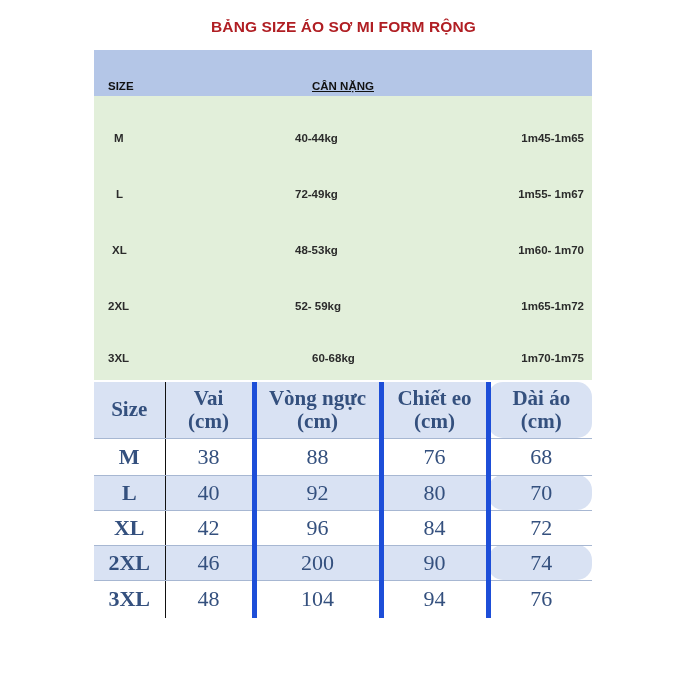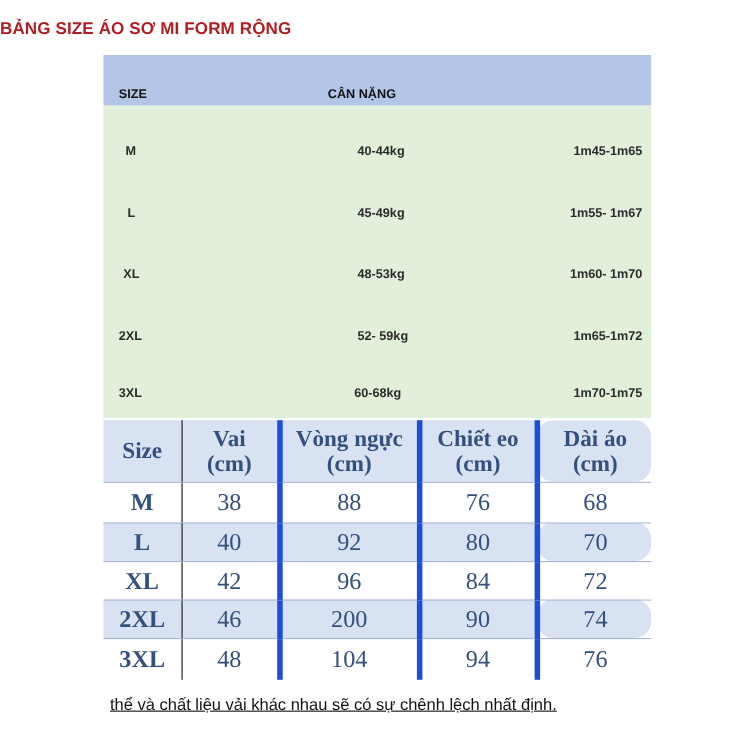--- a/index.html
+++ b/index.html
@@ -1,39 +1,39 @@
 <!DOCTYPE html>
 <html><head>
 <meta charset="utf-8">
 <style>
   html, body { margin: 0; padding: 0; }
   body {
     width: 687px; height: 687px; background: #ffffff; position: relative; overflow: hidden;
     font-family: "Liberation Sans", sans-serif;
   }
   .title {
-    position: absolute; left: 0; top: 18px; width: 687px; text-align: left;
+    position: absolute; left: 0; top: 18px; width: 687px; text-align: center;
     color: #b01e23; font-weight: bold; font-size: 15.5px; letter-spacing: 0.1px;
   }
   .top-table {
     position: absolute; left: 94px; top: 50px; width: 498px;
   }
   .top-header {
     height: 46px; background: #b4c6e7; position: relative;
   }
   .top-header span, .top-row span {
     position: absolute; font-weight: bold; font-size: 11.5px; color: #2b2b2b;
   }
   .top-header span { top: 30px; color: #111; }
   .top-body { background: #e2efda; height: 284px; position: relative; }
   .top-row { position: absolute; left: 0; width: 498px; height: 20px; }
   .c-size { left: 14px; }
-  .c-weight { left: 231px; }
+  .c-weight { left: 201px; }
   .c-height { right: 8px; }
-  .top-header .c-weight { left: 204px; }
+  .top-header .c-weight { left: 218px; text-decoration: underline; }
   .top-header .c-height { right: 24px; margin-top: 43px; }
 
   .bottom-table {
     position: absolute; left: 94px; top: 382px; width: 498px;
     border-collapse: collapse; table-layout: fixed;
     font-family: "Liberation Serif", serif; color: #34507e;
   }
   .bottom-table th, .bottom-table td {
     text-align: center; padding: 0; border-right: 5px solid #1d4ed8; border-bottom: 1px solid #a7b7d2;
   }
@@ -64,36 +64,36 @@
     <span class="c-height">CHIỀU CAO</span>
   </div>
   <div class="top-body">
     <div class="top-row" style="top:36px">
       <span class="c-size" style="left:20px">M</span>
       <span class="c-weight">40-44kg</span>
       <span class="c-height">1m45-1m65</span>
     </div>
     <div class="top-row" style="top:92px">
       <span class="c-size" style="left:22px">L</span>
-      <span class="c-weight">45-49kg</span>
+      <span class="c-weight">72-49kg</span>
       <span class="c-height">1m55- 1m67</span>
     </div>
     <div class="top-row" style="top:148px">
       <span class="c-size" style="left:18px">XL</span>
       <span class="c-weight">48-53kg</span>
       <span class="c-height">1m60- 1m70</span>
     </div>
     <div class="top-row" style="top:204px">
       <span class="c-size">2XL</span>
       <span class="c-weight">52- 59kg</span>
       <span class="c-height">1m65-1m72</span>
     </div>
     <div class="top-row" style="top:256px">
       <span class="c-size">3XL</span>
-      <span class="c-weight" style="left:228px">60-68kg</span>
+      <span class="c-weight" style="left:218px">60-68kg</span>
       <span class="c-height">1m70-1m75</span>
     </div>
   </div>
 </div>
 
 <table class="bottom-table">
   <colgroup>
     <col style="width:71px">
       <col style="width:89px">
       <col style="width:127px">
@@ -154,14 +154,13 @@
       <td class="first">3XL</td>
       <td>48</td>
       <td>104</td>
       <td>94</td>
       <td>76</td>
     </tr>
   </tbody>
 </table>
 
 <div class="note">
-  <div>thể và chất liệu vải khác nhau sẽ có sự chênh lệch nhất định.</div>
 </div>
 
 </body></html>

